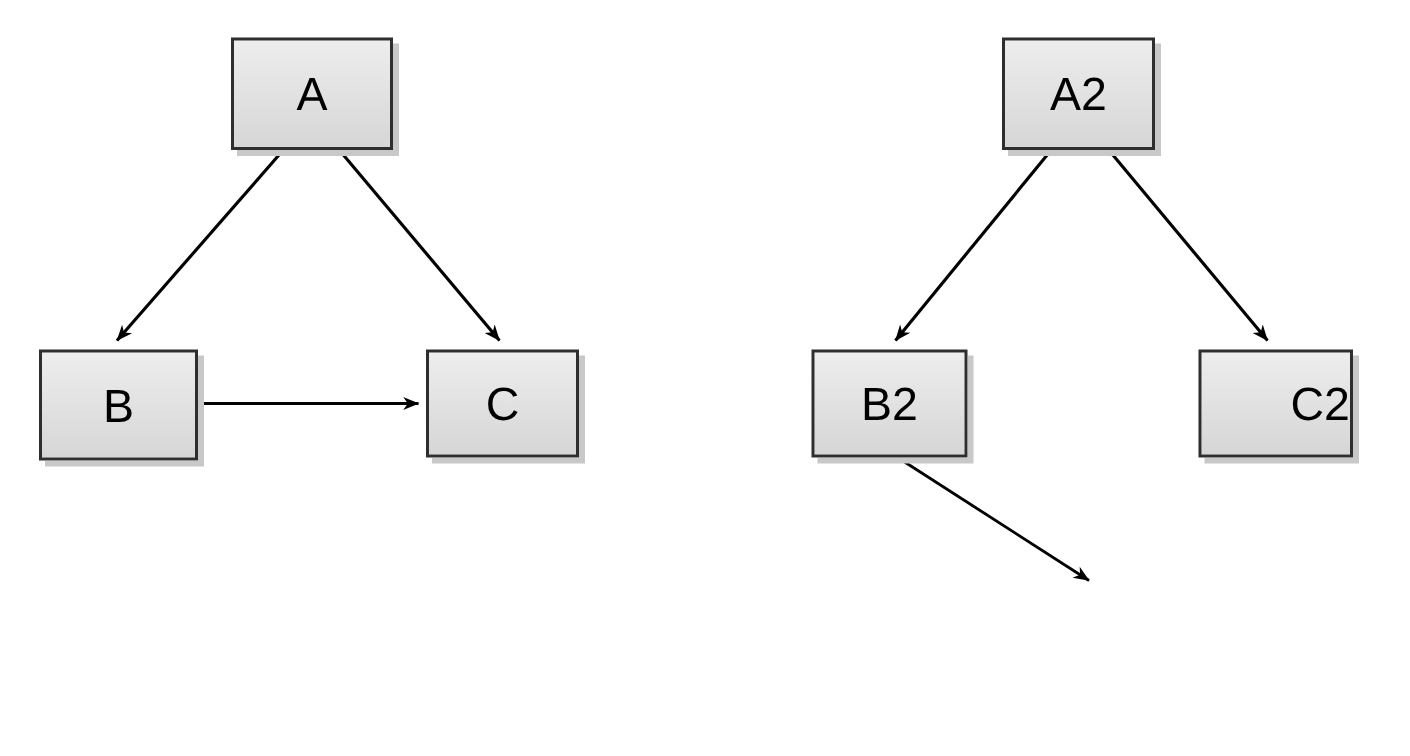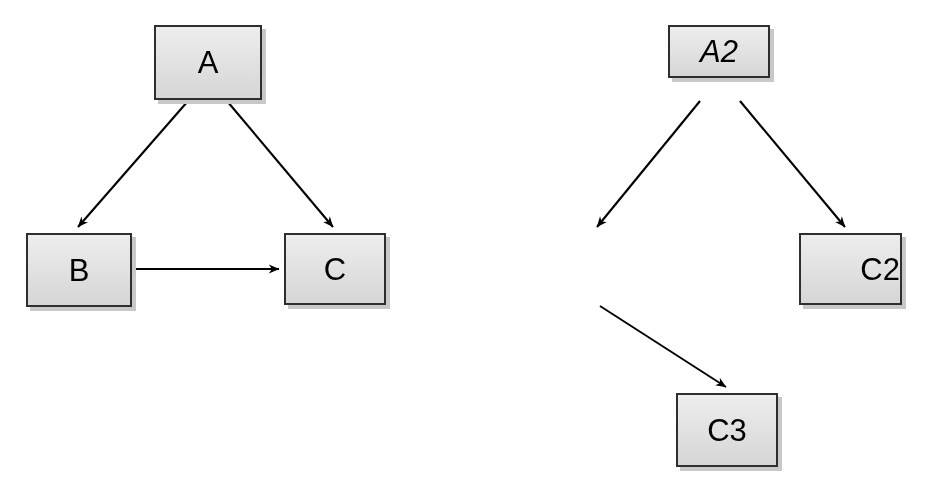--- a/index.html
+++ b/index.html
@@ -82,26 +82,26 @@
   </div>
 
   <div class="node" style="left:26px; top:233px; width:106px; height:74px;">
     <span class="node-label">B</span>
   </div>
 
   <div class="node" style="left:284px; top:233px; width:102px; height:72px;">
     <span class="node-label">C</span>
   </div>
 
-  <div class="node" style="left:668px; top:25px; width:102px; height:53px;font-style:italic;">
+  <div class="node" style="left:668px; top:25px; width:102px; height:75px;">
     <span class="node-label">A2</span>
   </div>
 
+  <div class="node" style="left:541px; top:233px; width:104px; height:72px;">
+    <span class="node-label">B2</span>
+  </div>
 
   <div class="node" style="left:799px; top:233px; width:103px; height:72px;justify-content:flex-end;">
     <span class="node-label">C2</span>
   </div>
 
-  <div class="node" style="left:676px; top:393px; width:102px; height:74px;">
-    <span class="node-label">C3</span>
-  </div>
 
 </div>
 
 </body></html>

